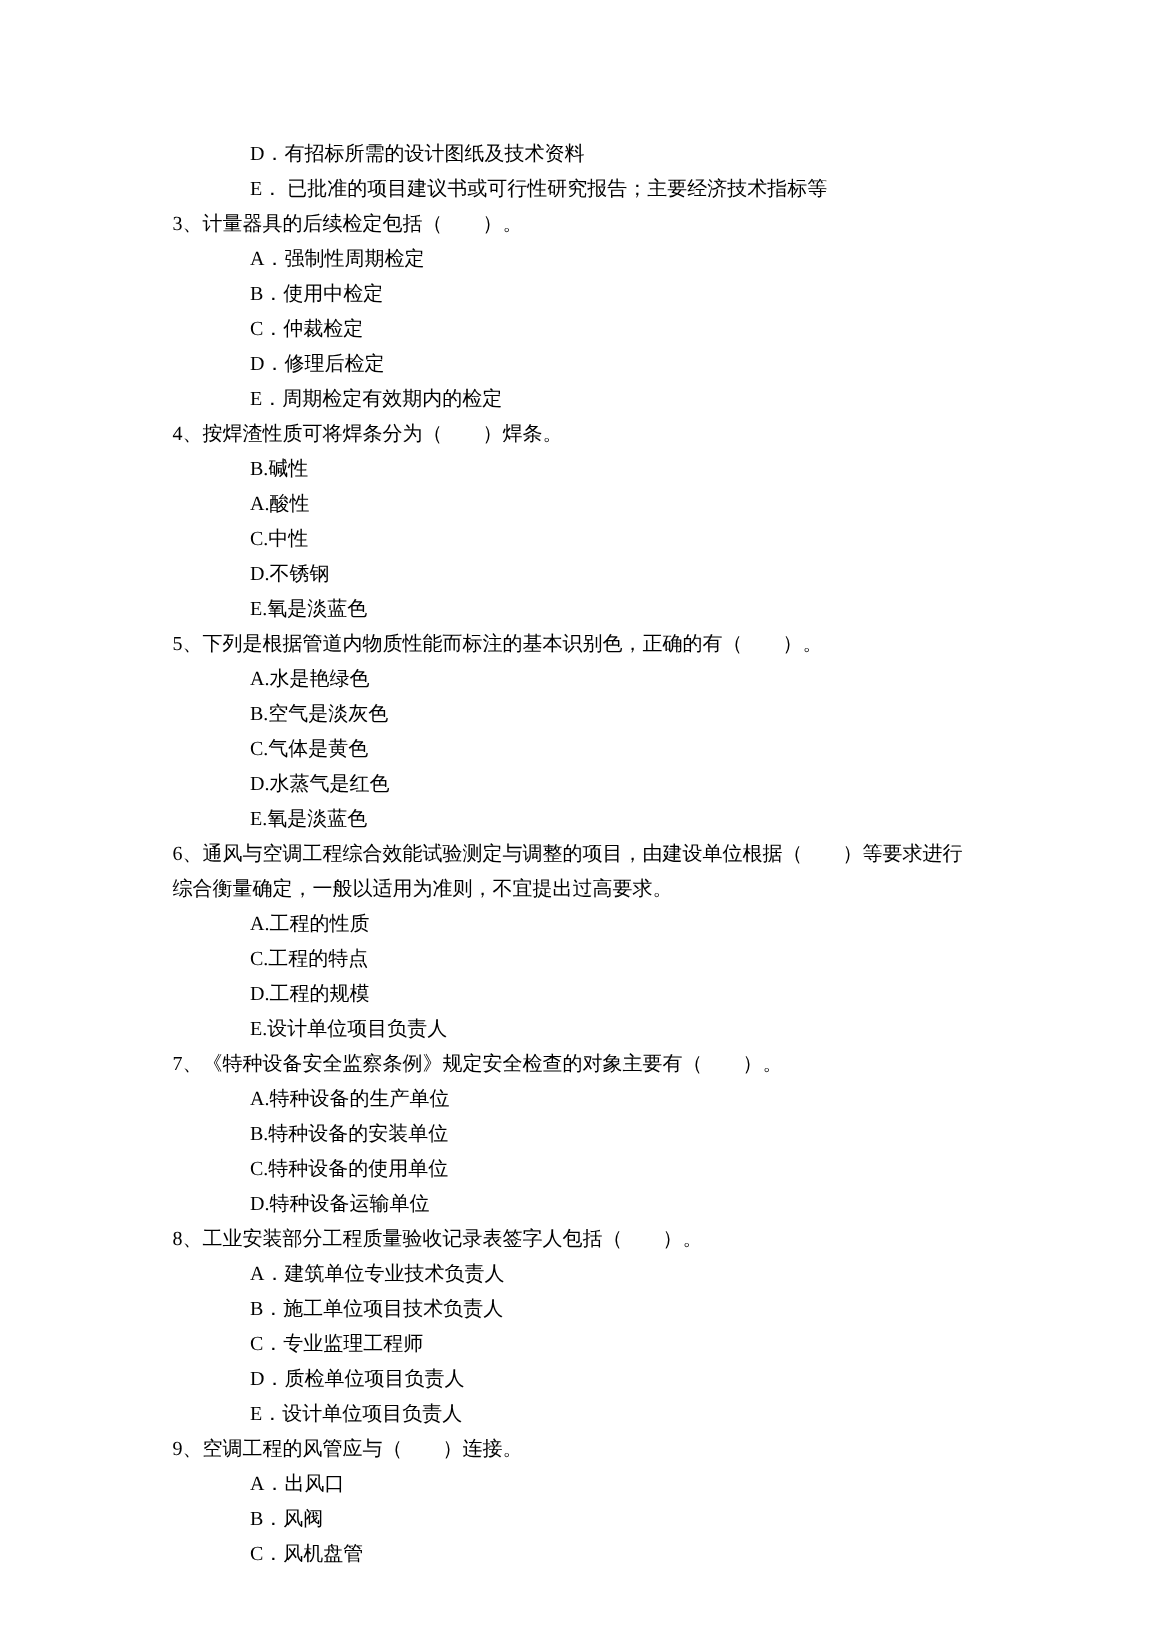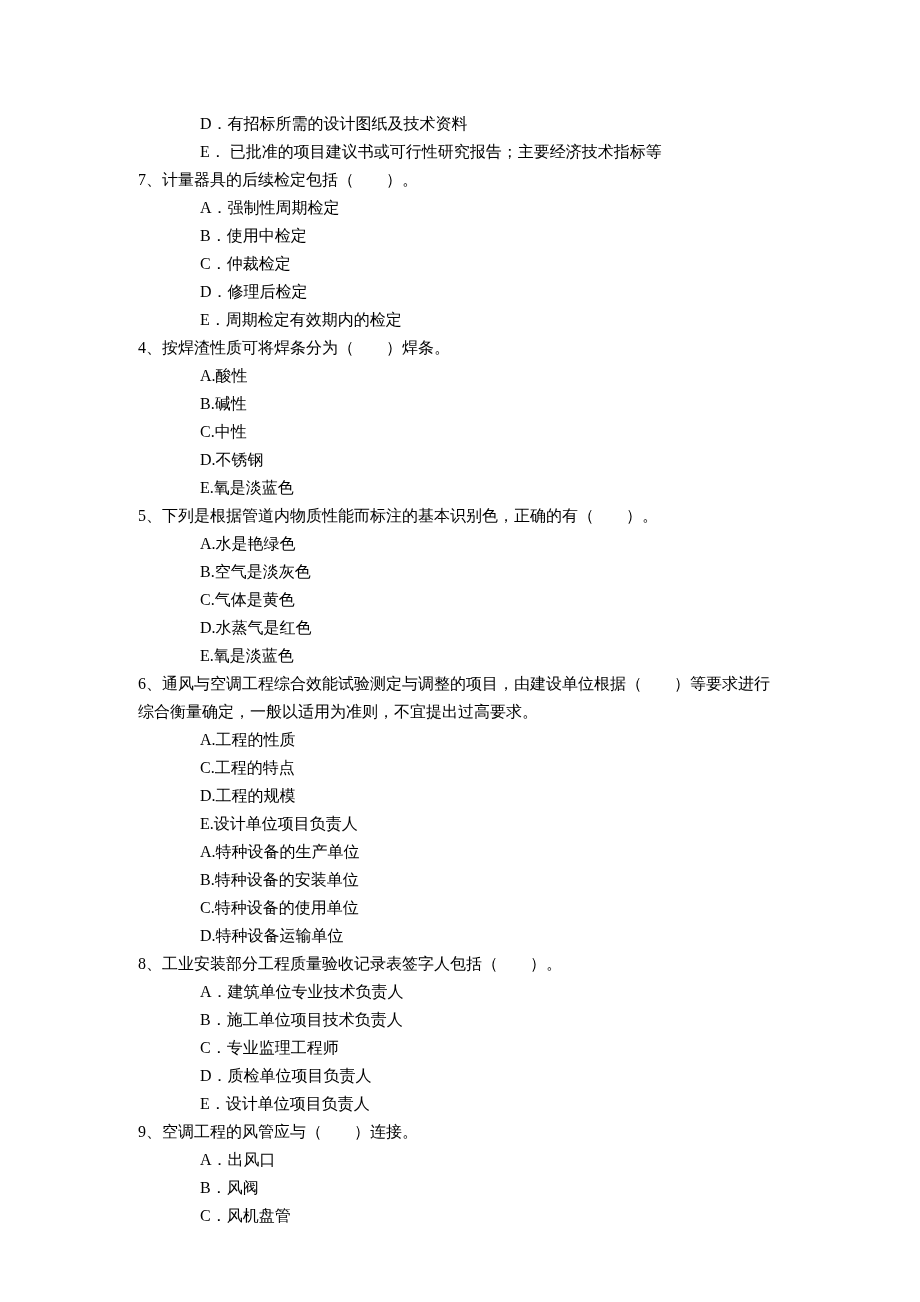--- a/index.html
+++ b/index.html
@@ -31,48 +31,49 @@
   }
 </style>
 </head>
 <body>
 
 <div class="page">
 
   <div class="option">D．有招标所需的设计图纸及技术资料</div>
   <div class="option">E． 已批准的项目建议书或可行性研究报告；主要经济技术指标等</div>
 
-  <div class="question">7、计量器具的后续检定包括（　　）。</div>
+  <div class="question">3、计量器具的后续检定包括（　　）。</div>
   <div class="option">A．强制性周期检定</div>
   <div class="option">B．使用中检定</div>
   <div class="option">C．仲裁检定</div>
   <div class="option">D．修理后检定</div>
   <div class="option">E．周期检定有效期内的检定</div>
 
   <div class="question">4、按焊渣性质可将焊条分为（　　）焊条。</div>
+  <div class="option">B.碱性</div>
   <div class="option">A.酸性</div>
-  <div class="option">B.碱性</div>
   <div class="option">C.中性</div>
   <div class="option">D.不锈钢</div>
   <div class="option">E.氧是淡蓝色</div>
 
   <div class="question">5、下列是根据管道内物质性能而标注的基本识别色，正确的有（　　）。</div>
   <div class="option">A.水是艳绿色</div>
   <div class="option">B.空气是淡灰色</div>
   <div class="option">C.气体是黄色</div>
   <div class="option">D.水蒸气是红色</div>
   <div class="option">E.氧是淡蓝色</div>
 
   <div class="question">6、通风与空调工程综合效能试验测定与调整的项目，由建设单位根据（　　）等要求进行</div>
   <div class="question-cont">综合衡量确定，一般以适用为准则，不宜提出过高要求。</div>
   <div class="option">A.工程的性质</div>
   <div class="option">C.工程的特点</div>
   <div class="option">D.工程的规模</div>
   <div class="option">E.设计单位项目负责人</div>
 
+  <div class="question">7、《特种设备安全监察条例》规定安全检查的对象主要有（　　）。</div>
   <div class="option">A.特种设备的生产单位</div>
   <div class="option">B.特种设备的安装单位</div>
   <div class="option">C.特种设备的使用单位</div>
   <div class="option">D.特种设备运输单位</div>
 
   <div class="question">8、工业安装部分工程质量验收记录表签字人包括（　　）。</div>
   <div class="option">A．建筑单位专业技术负责人</div>
   <div class="option">B．施工单位项目技术负责人</div>
   <div class="option">C．专业监理工程师</div>
   <div class="option">D．质检单位项目负责人</div>

